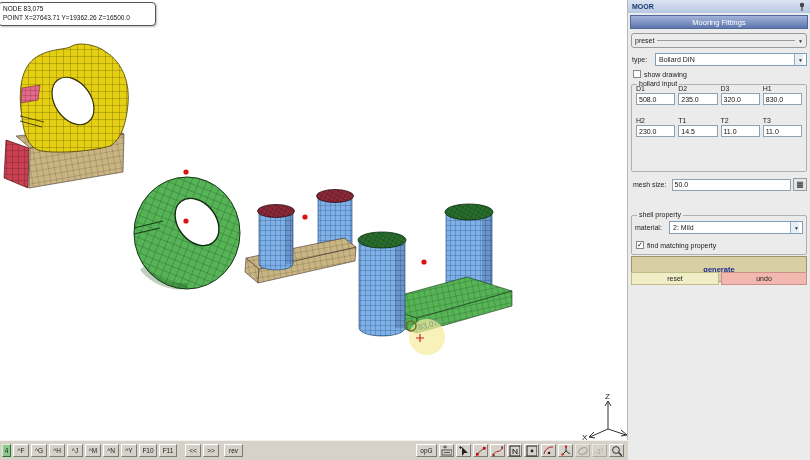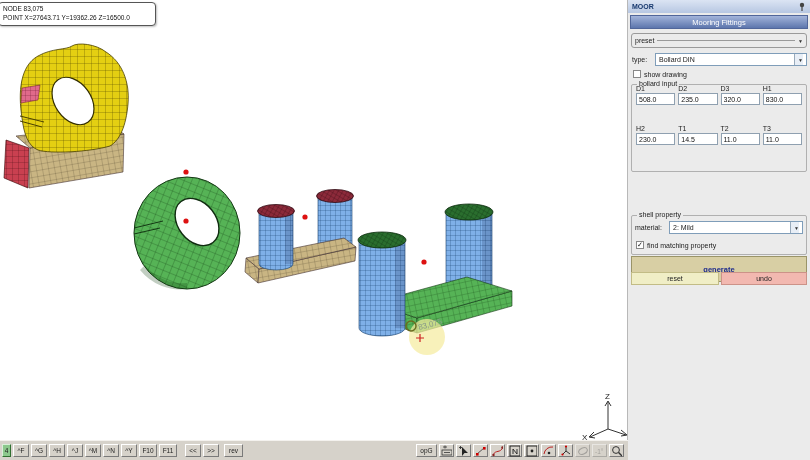--- a/index.html
+++ b/index.html
@@ -334,33 +334,38 @@
         <div class="fcol"><div class="flabel">D1</div>
           <input class="finput" value="508.0" style=""></div>
         <div class="fcol"><div class="flabel">D2</div>
           <input class="finput" value="235.0" style=""></div>
         <div class="fcol"><div class="flabel">D3</div>
           <input class="finput" value="320.0" style=""></div>
         <div class="fcol"><div class="flabel">H1</div>
           <input class="finput" value="830.0" style=""></div>
       </div>
 
-      <div class="fgrid" style="top:40px;">
+      <div class="fgrid" style="top:32px;">
         <div class="fcol"><div class="flabel">H2</div>
           <input class="finput" value="230.0" style=""></div>
         <div class="fcol"><div class="flabel">T1</div>
           <input class="finput" value="14.5" style=""></div>
         <div class="fcol"><div class="flabel">T2</div>
           <input class="finput" value="11.0" style=""></div>
         <div class="fcol"><div class="flabel">T3</div>
           <input class="finput" value="11.0" style=""></div>
       </div>
 
     </div>
 
+    <div class="row" style="left:5px; right:3px; top:178px;">
+      <span style="width:57px;">mesh size:</span>
+      <input class="winput" value="50.0" style="">
+      <span class="iconbtn">▦</span>
+    </div>
 
     <div class="gb" style="top:215px; height:40px;">
       <span class="legend">shell property</span>
       <div class="row" style="left:3px; right:3px; top:5px; position:absolute;">
         <span style="width:34px;">material:</span>
         <div class="sel">
           <span>2: Mild</span>
           <span class="selarr">▼</span>
         </div>
       </div>

